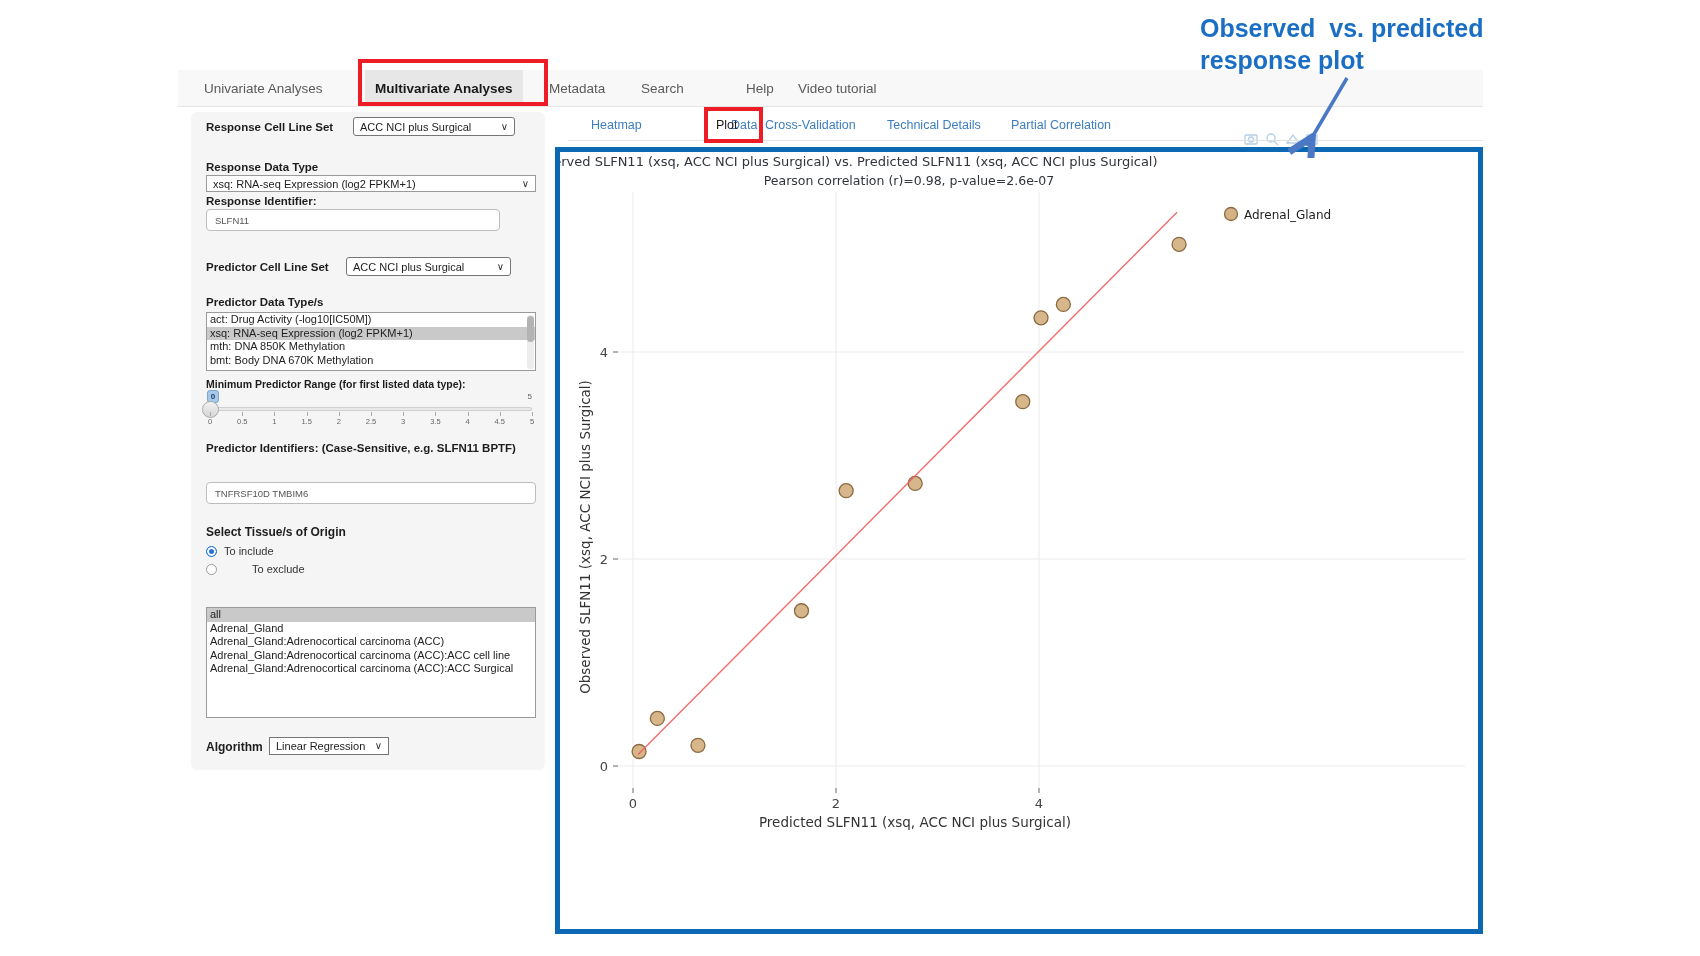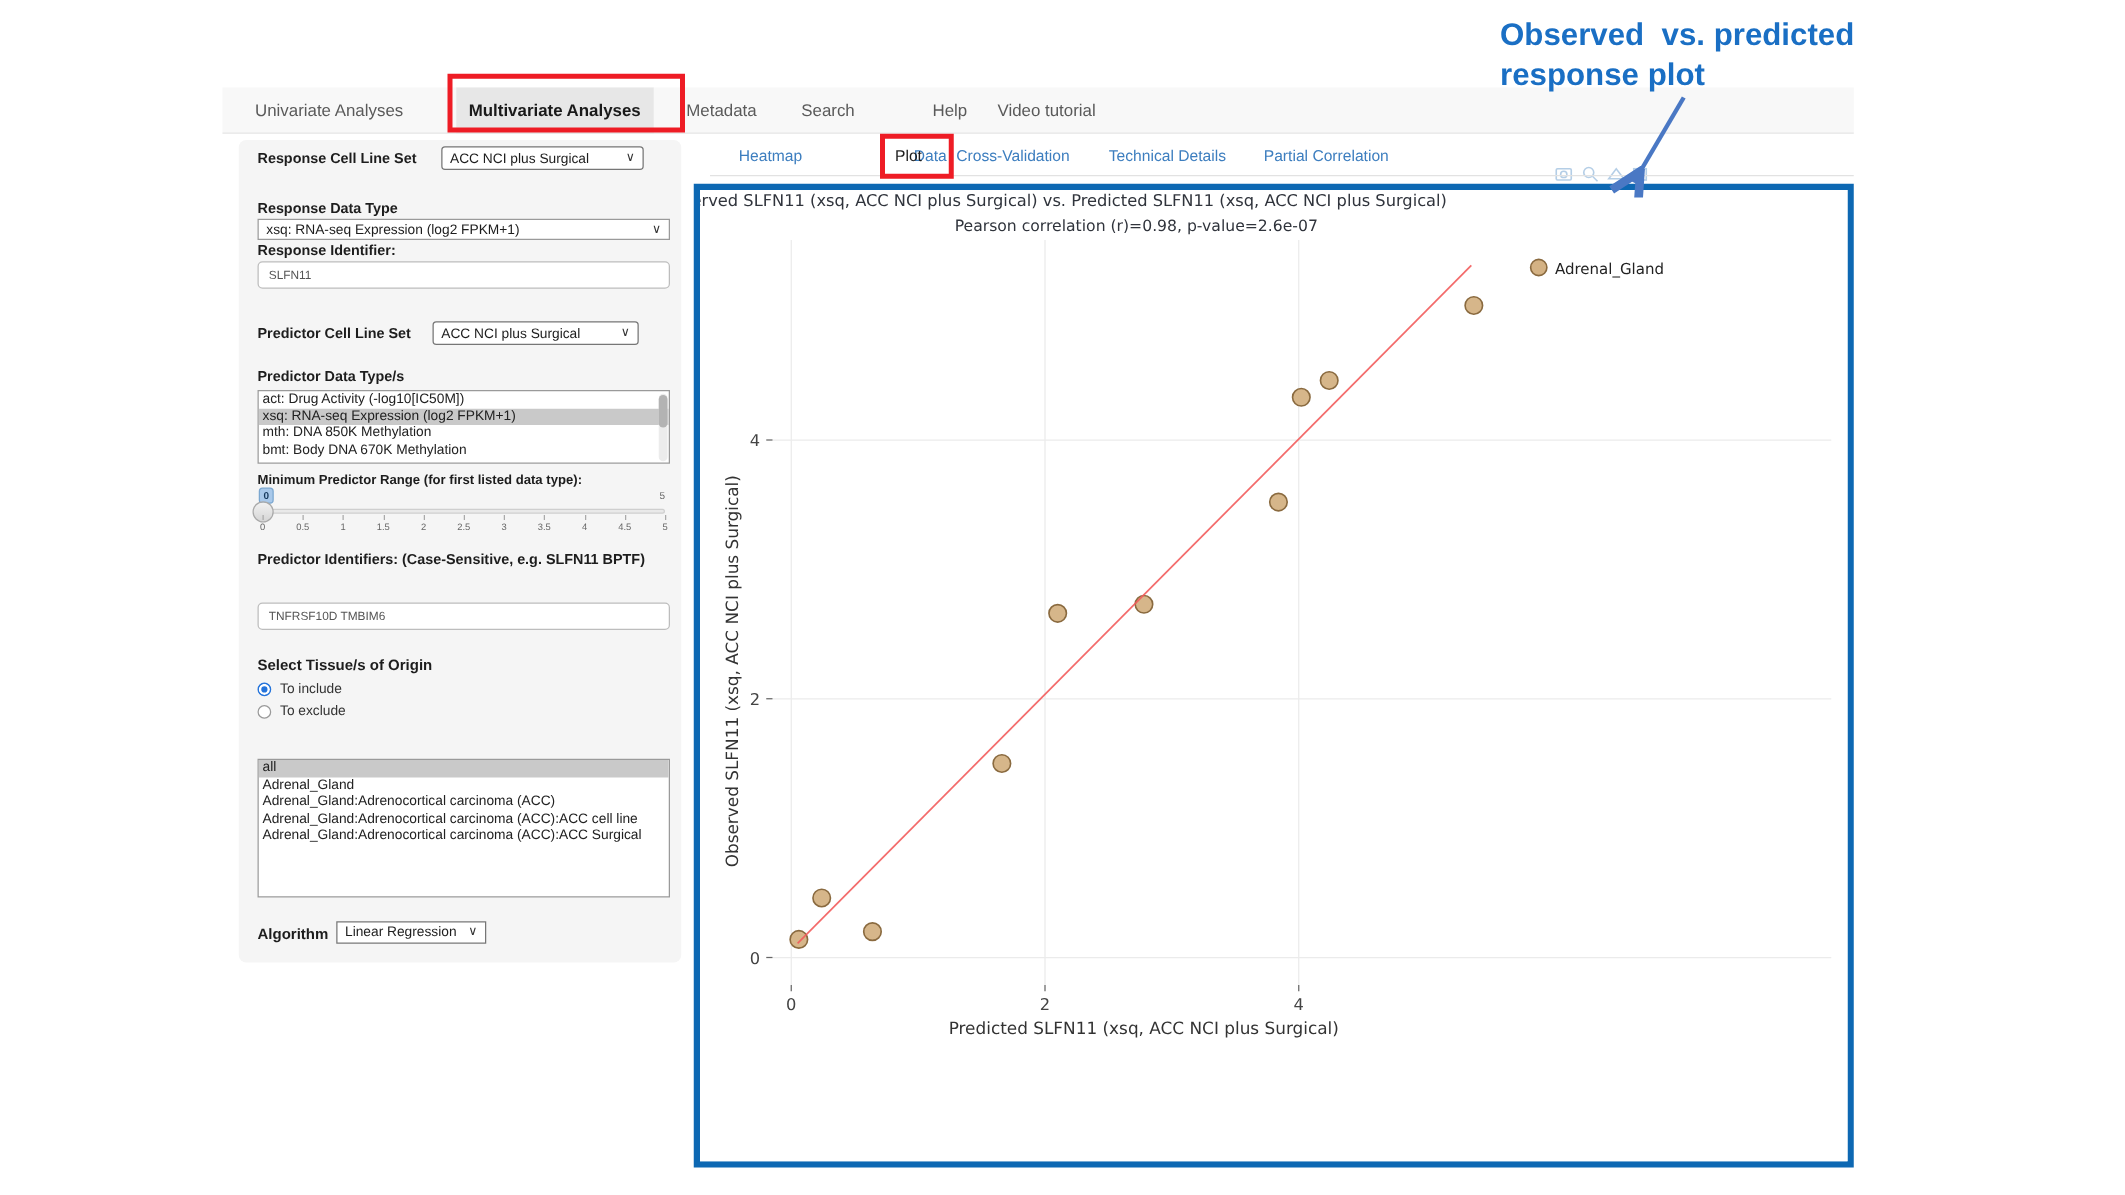--- a/index.html
+++ b/index.html
@@ -109,21 +109,21 @@
       <span class="chev">∨</span>
   </div>
 
   <div class="sb sb-label" style="left:15px; top:49px;text-align:center;">Response Data Type</div>
   <div class="sb sel" style="left:15px; top:63px; width:330px; height:17px; border-color:#9a9a9a; border-radius:0;">
     <span>xsq: RNA-seq Expression (log2 FPKM+1)</span>
       <span class="chev">∨</span>
   </div>
 
   <div class="sb sb-label" style="left:15px; top:83px;">Response Identifier:</div>
-  <div class="sb inputbox" style="left:15px; top:97px; width:330px; height:22px;">SLFN11</div>
+  <div class="sb inputbox" style="left:15px; top:97px; width:294px; height:22px;">SLFN11</div>
 
   <div class="sb sb-label" style="left:15px; top:149px;">Predictor Cell Line Set</div>
   <div class="sb sel" style="left:155px; top:145px; width:165px; height:19px;">
     <span>ACC NCI plus Surgical</span>
       <span class="chev">∨</span>
   </div>
 
   <div class="sb sb-label" style="left:15px; top:184px;">Predictor Data Type/s</div>
   <div class="listbox" style="left:15px; top:200px; width:330px; height:59px;">
     <div class="lb-item">act: Drug Activity (-log10[IC50M])</div>
@@ -168,21 +168,21 @@
   </div>
 
   <div class="sb sb-label wrap" style="left:15px; top:328px; width:322px; line-height:16px;">Predictor Identifiers: (Case-Sensitive, e.g. SLFN11 BPTF)</div>
   <div class="sb inputbox" style="left:15px; top:370px; width:330px; height:22px;">TNFRSF10D TMBIM6</div>
 
   <div class="sb sb-label" style="left:15px; top:413px; font-size:12px;">Select Tissue/s of Origin</div>
   <div class="radio-row" style="left:15px; top:433px;">
     <span class="radio-dot on"></span>
     <span>To include</span>
   </div>
-  <div class="radio-row" style="left:15px; top:451px;">
+  <div class="radio-row" style="left:15px; top:451px;gap:28px;">
     <span class="radio-dot"></span>
     <span>To exclude</span>
   </div>
 
   <div class="listbox" style="left:15px; top:495px; width:330px; height:111px;">
     <div class="lb-item selected">all</div>
     <div class="lb-item">Adrenal_Gland</div>
     <div class="lb-item">Adrenal_Gland:Adrenocortical carcinoma (ACC)</div>
     <div class="lb-item wrap2" style="width:318px;">Adrenal_Gland:Adrenocortical carcinoma (ACC):ACC cell line</div>
     <div class="lb-item wrap2" style="width:318px;">Adrenal_Gland:Adrenocortical carcinoma (ACC):ACC Surgical</div>

